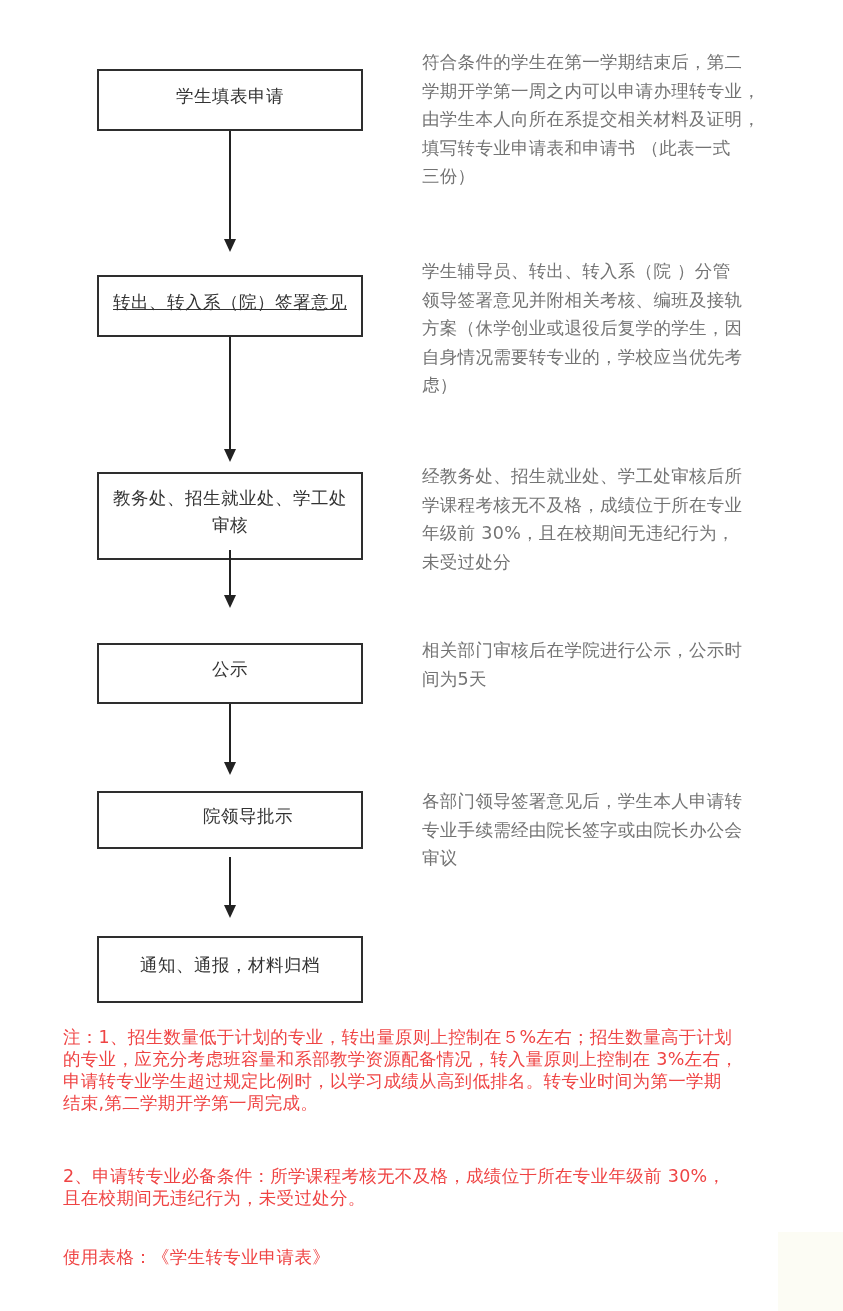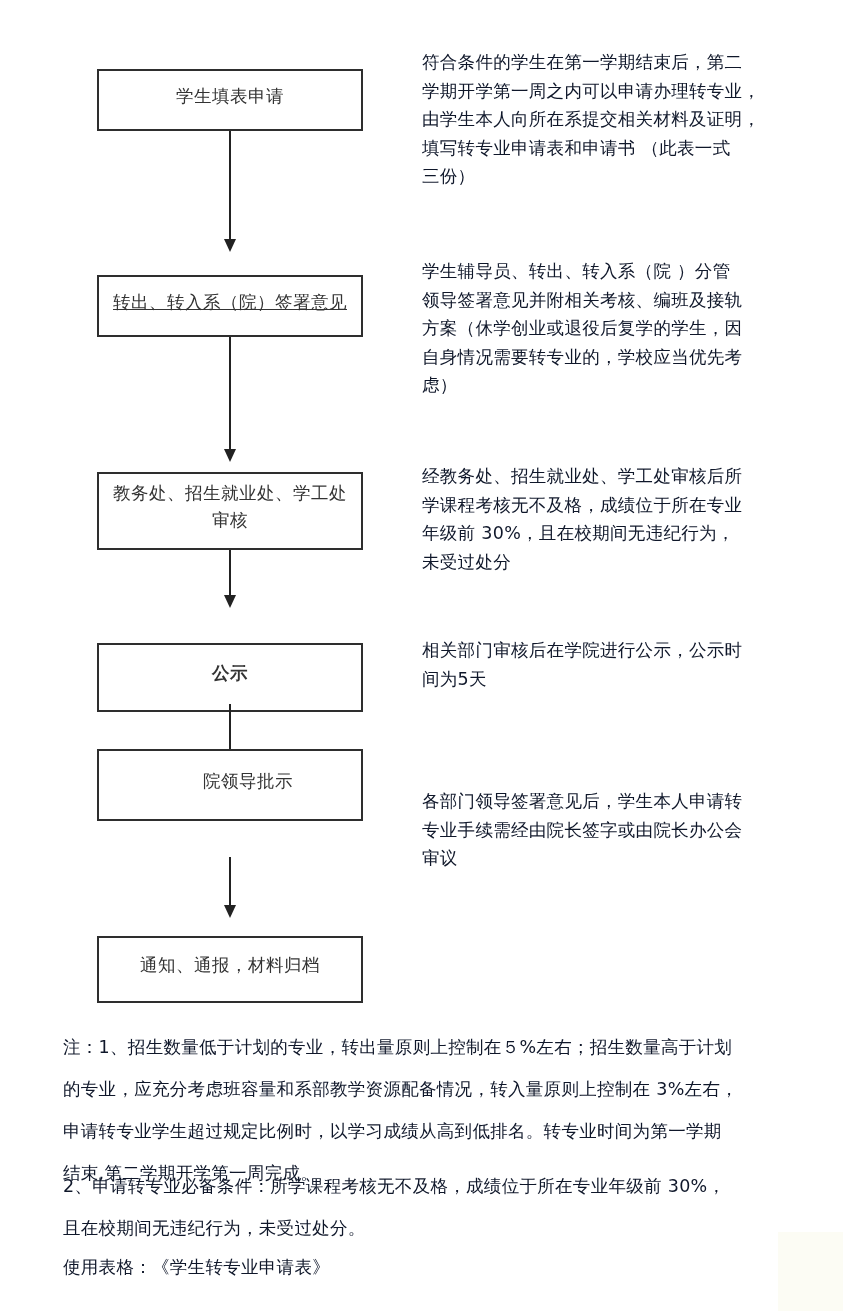--- a/index.html
+++ b/index.html
@@ -48,31 +48,31 @@
     border-left: 6px solid transparent;
     border-right: 6px solid transparent;
     border-top: 13px solid #222222;
   }
   .step-desc {
     position: absolute;
     left: 422px;
     width: 402px;
     font-size: 17.5px;
     line-height: 28.5px;
-    color: #0f172a;
+    color: #737373;
     white-space: pre-line;
     letter-spacing: 0.3px;
   }
   .note {
     position: absolute;
     left: 63px;
     width: 740px;
     font-size: 17.5px;
-    line-height: 42px;
-    color: #0f172a;
+    line-height: 22px;
+    color: #ef4444;
     white-space: pre-line;
     letter-spacing: 0.3px;
   }
   .corner-patch {
     position: absolute;
     left: 778px;
     top: 1232px;
     width: 65px;
     height: 79px;
     background: #fcfcf4;
@@ -98,40 +98,40 @@
     <span class="flow-box-label">转出、转入系（院）签署意见</span>
   </div>
   <div class="flow-arrow" style="top:337px; height:112px;"></div>
   <div class="flow-arrow-head" style="top:449px;"></div>
   <div class="step-desc" style="top:257px;">学生辅导员、转出、转入系（院 ）分管
 领导签署意见并附相关考核、编班及接轨
 方案（休学创业或退役后复学的学生，因
 自身情况需要转专业的，学校应当优先考
 虑）</div>
 
-  <div class="flow-box" style="top:472px; height:78px;">
+  <div class="flow-box" style="top:472px; height:88px;">
     <span class="flow-box-label">教务处、招生就业处、学工处
 审核</span>
   </div>
   <div class="flow-arrow" style="top:550px; height:45px;"></div>
   <div class="flow-arrow-head" style="top:595px;"></div>
   <div class="step-desc" style="top:462px;">经教务处、招生就业处、学工处审核后所
 学课程考核无不及格，成绩位于所在专业
 年级前 30%，且在校期间无违纪行为，
 未受过处分</div>
 
-  <div class="flow-box" style="top:643px; height:69px;font-weight:bold;">
+  <div class="flow-box" style="top:643px; height:61px;">
     <span class="flow-box-label">公示</span>
   </div>
   <div class="flow-arrow" style="top:704px; height:58px;"></div>
   <div class="flow-arrow-head" style="top:762px;"></div>
   <div class="step-desc" style="top:636px;">相关部门审核后在学院进行公示，公示时
 间为5天</div>
 
-  <div class="flow-box" style="top:749px; height:72px;padding-left:36px;">
+  <div class="flow-box" style="top:791px; height:58px;padding-left:36px;">
     <span class="flow-box-label">院领导批示</span>
   </div>
   <div class="flow-arrow" style="top:857px; height:48px;"></div>
   <div class="flow-arrow-head" style="top:905px;"></div>
   <div class="step-desc" style="top:787px;">各部门领导签署意见后，学生本人申请转
 专业手续需经由院长签字或由院长办公会
 审议</div>
 
   <div class="flow-box" style="top:936px; height:67px;">
     <span class="flow-box-label">通知、通报，材料归档</span>

